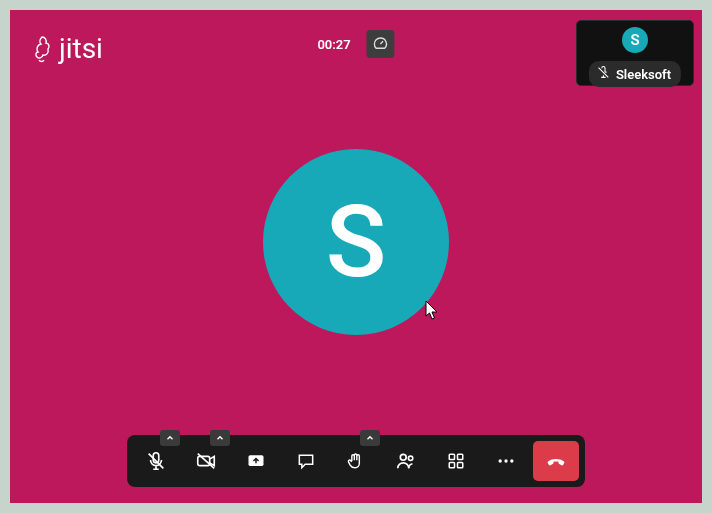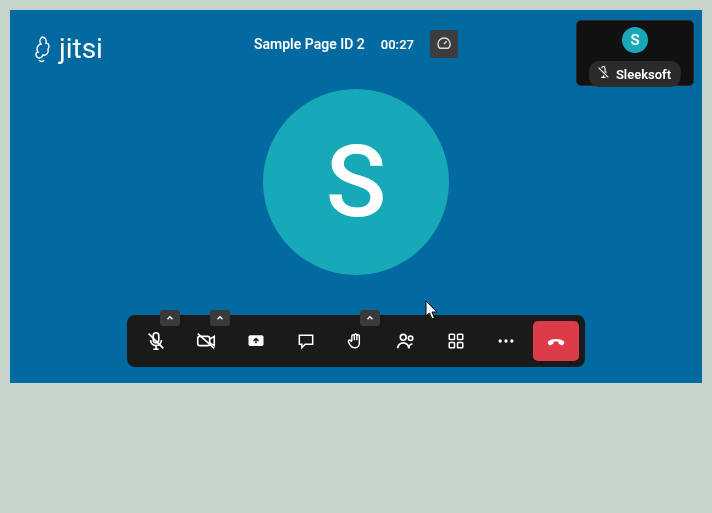--- a/index.html
+++ b/index.html
@@ -7,22 +7,22 @@
     background: #c7d4cb;
     width: 712px;
     height: 513px;
     font-family: -apple-system, BlinkMacSystemFont, "Segoe UI", Roboto, sans-serif;
     overflow: hidden;
     position: relative;
     padding: 10px;
   }
   .app {
     width: 692px;
-    height: 373px;
-    background: #0369a1;
+    height: 493px;
+    background: #be185d;
     position: relative;
     color: #fff;
   }
   .topbar {
     position: absolute;
     top: 0; left: 0; right: 0;
     display: flex;
     align-items: flex-start;
     padding: 12px 10px 0 20px;
   }
@@ -145,21 +145,20 @@
       <span class="logo-icon">
         <svg width="24" height="30" viewBox="0 0 24 30" fill="none" stroke="#fff" stroke-width="1.4">
           <path d="M12 3 C10 5 9 8 11 10 C7 11 6 15 8 18 C6 18 5 21 7 23 C9 25 12 24 13 21 C16 22 19 19 18 15 C20 13 19 9 16 9 C17 6 15 3 12 3 Z"></path>
           <path d="M9 26 C10 28 13 28 14 26"></path>
         </svg>
       </span>
       <span>jitsi</span>
     </div>
 
     <div class="center-info">
-      <span class="room-title">Sample Page ID 2</span>
       <span class="timer">00:27</span>
       <div class="perf-btn">
         <svg width="16" height="16" viewBox="0 0 24 24" fill="none" stroke="#ddd" stroke-width="2">
           <path d="M12 3a9 9 0 0 0-9 9c0 2.5 1 4.7 2.6 6.4h12.8A9 9 0 0 0 12 3z"></path>
           <path d="M12 12l4-4"></path>
         </svg>
       </div>
     </div>
   </div>
 

